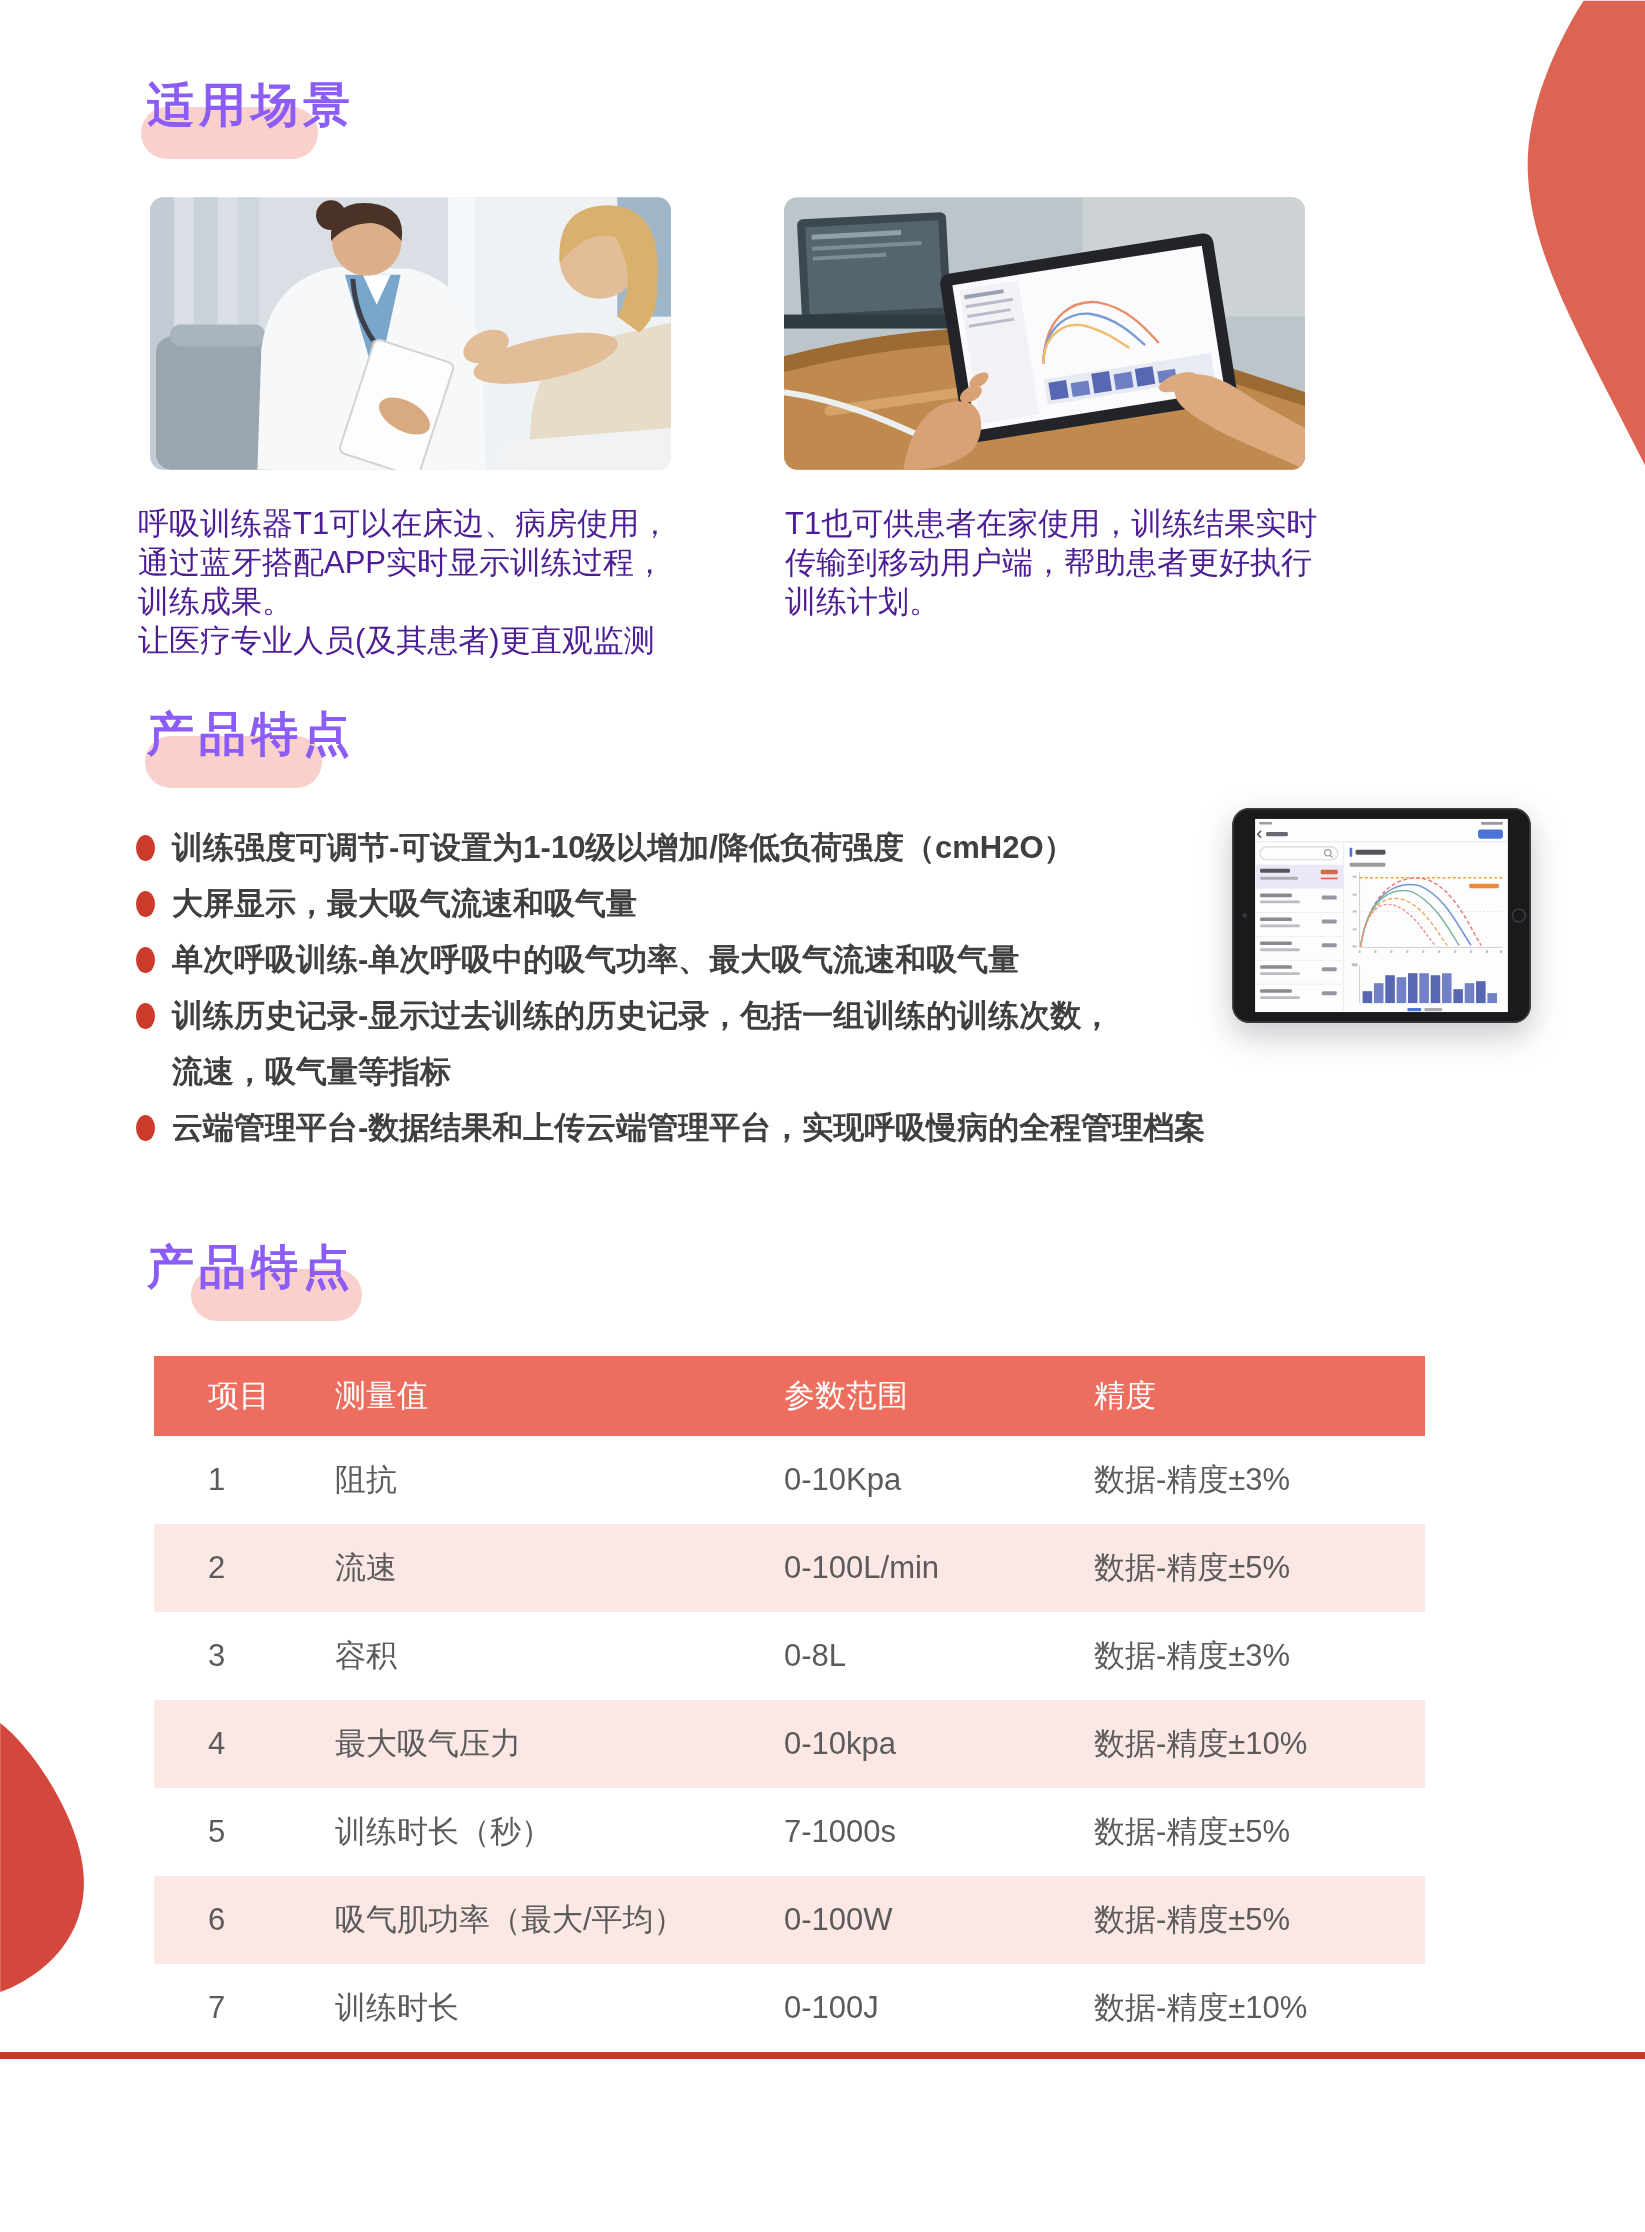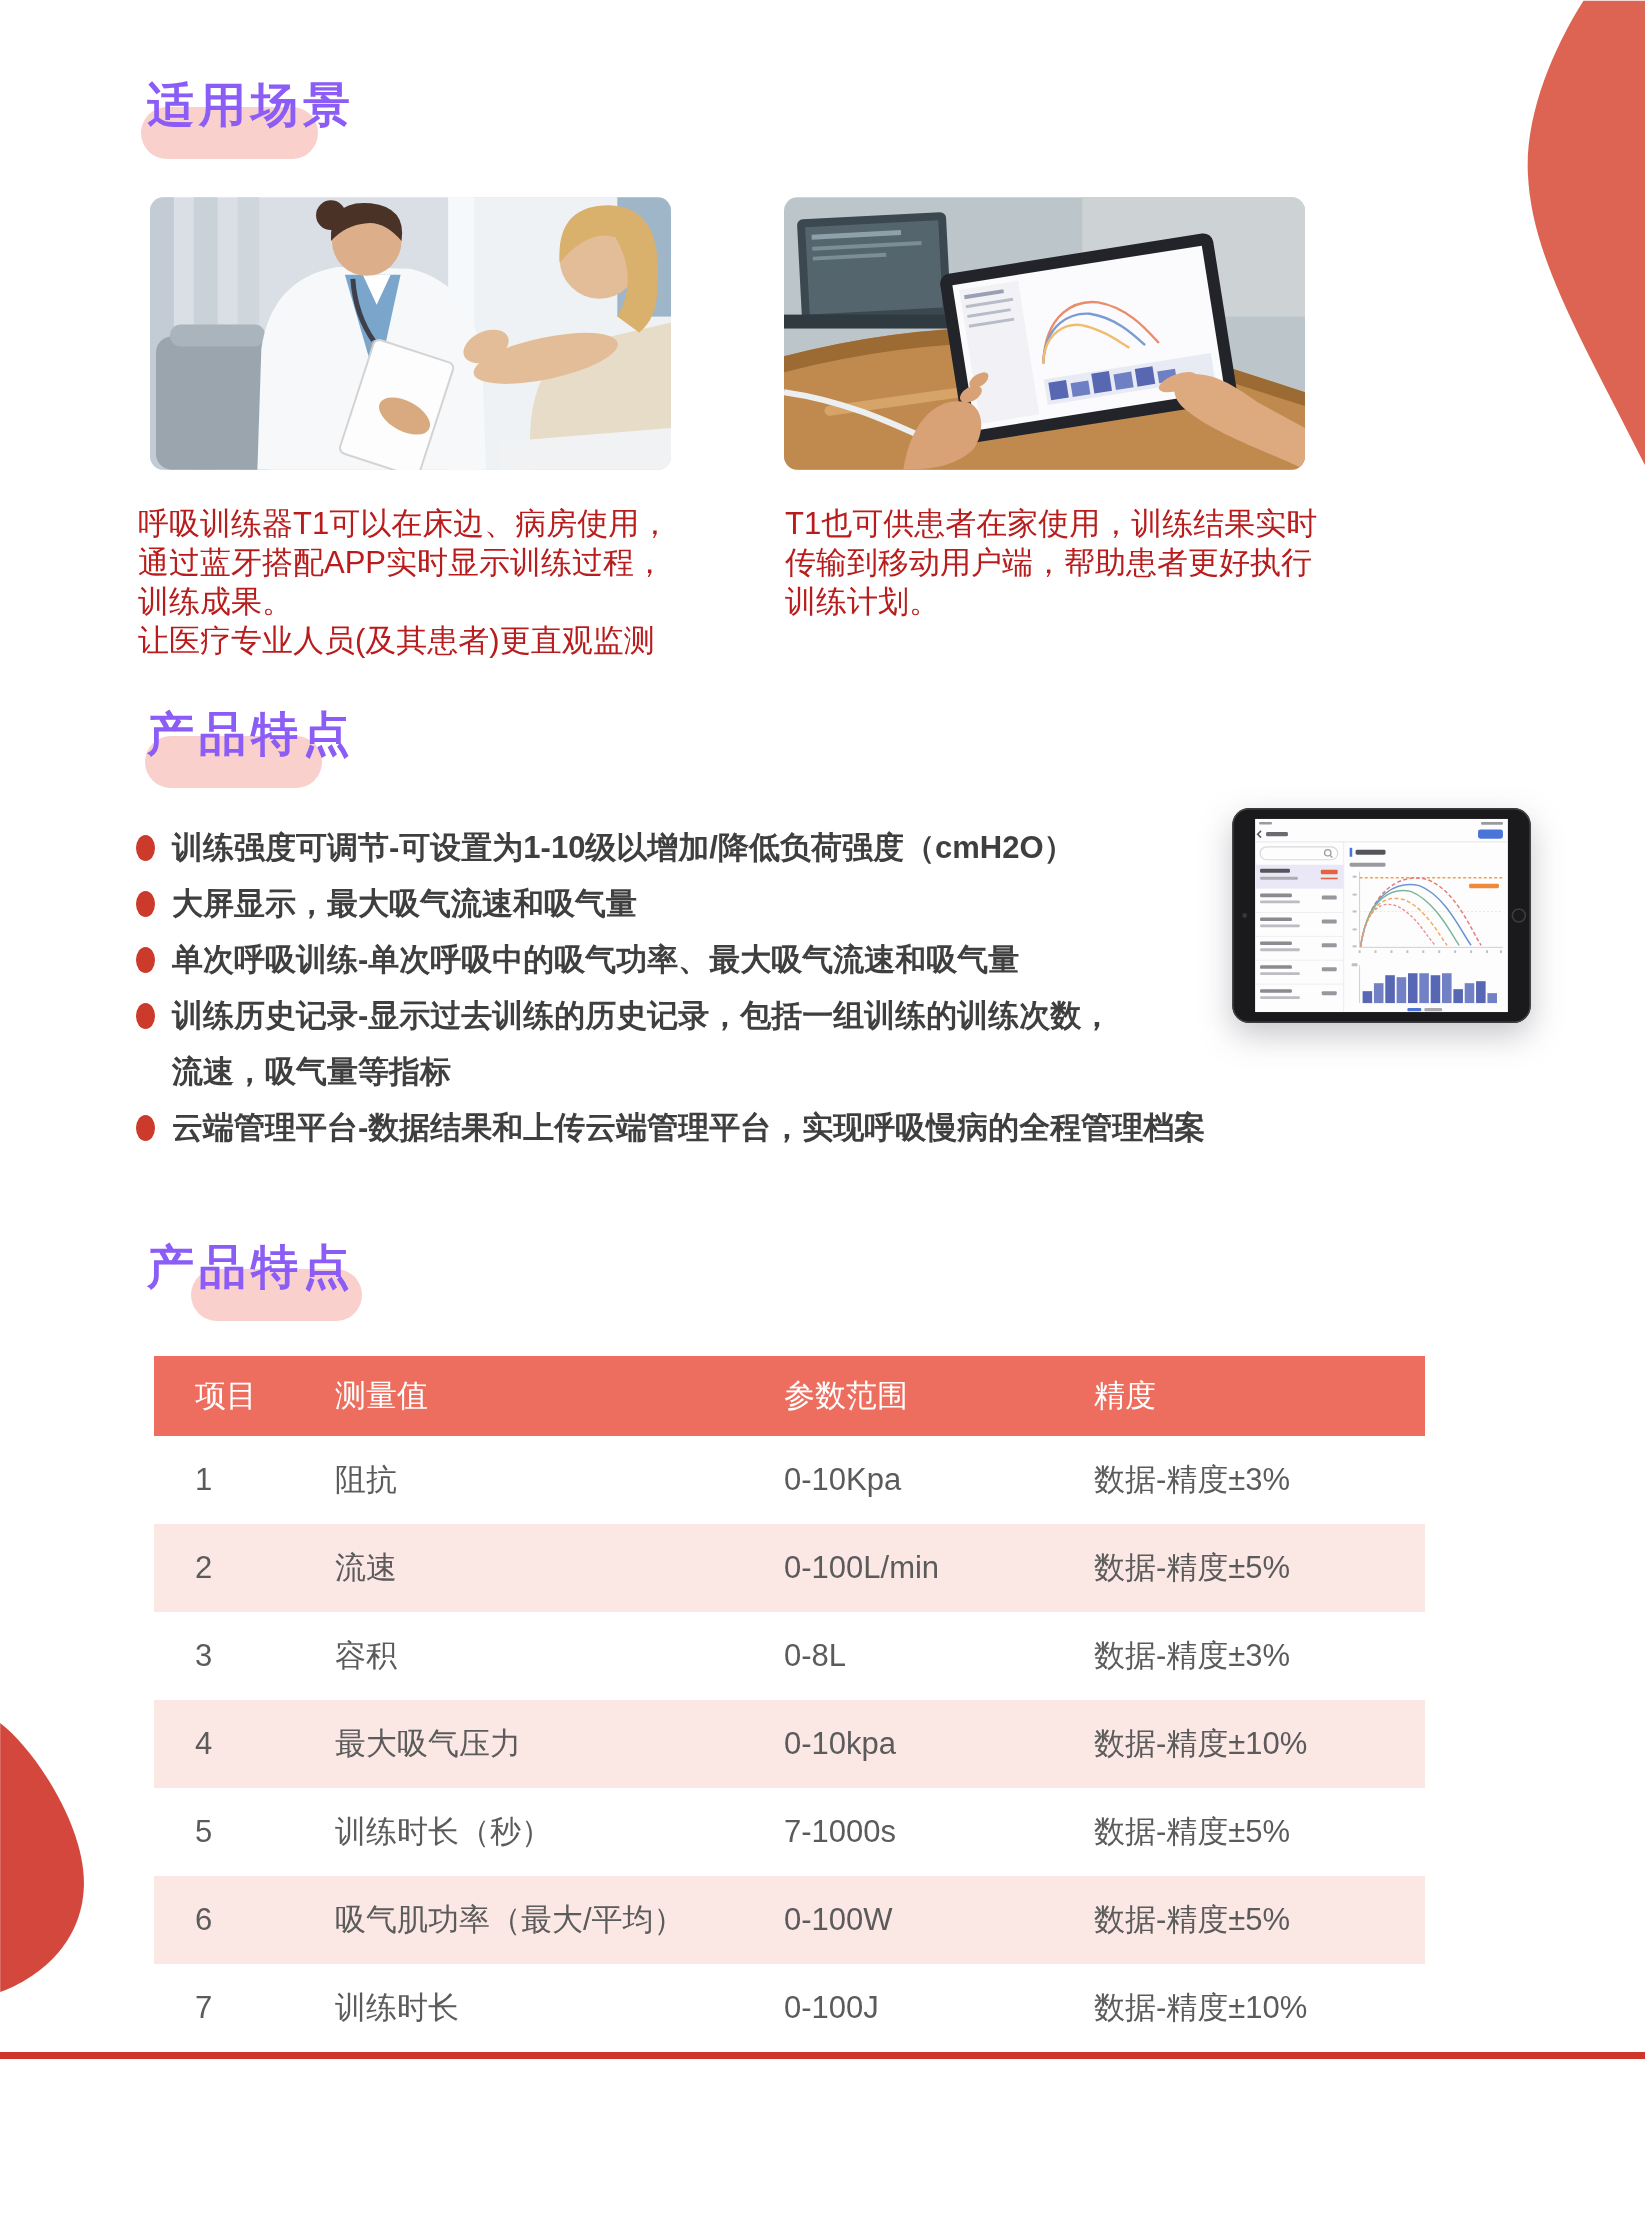--- a/index.html
+++ b/index.html
@@ -29,21 +29,21 @@
   .t2 { left:147px; top:699px; } .t2 .pill { left:-2px;  width:177px; }
   .t3 { left:147px; top:1232px; }.t3 .pill { left:44px;  width:171px; }
 
   
   .photo { position:absolute; top:197px; width:521px; height:273px; border-radius:14px; overflow:hidden; }
   .photo svg { display:block; }
   .photo-left { left:150px; }
   .photo-right { left:784px; }
 
   
-  .caption { position:absolute; top:504px; width:597px; font-size:31px; line-height:39px; color:#b91c1c; }
+  .caption { position:absolute; top:504px; width:597px; font-size:31px; line-height:39px; color:#4c1d95; }
   .cap-left { left:138px; }
   .cap-right { left:785px; }
   .caption div { white-space:nowrap; }
 
   
   .bullets { position:absolute; left:136px; top:820px; width:1333px;font-weight:bold; }
   .b-line { display:flex; align-items:center; height:56px; }
   .b-dot { width:19px; height:26px; border-radius:50%; background:#cb3a2b; margin-right:17px; flex:none; }
   .b-dot.ghost { visibility:hidden; }
   .b-text { font-size:31px; color:#3f3f3f; white-space:nowrap; }
@@ -51,21 +51,21 @@
   
   .tablet-wrap { position:absolute; left:1232px; top:808px; width:299px; height:215px;
                  filter:drop-shadow(0 12px 16px rgba(50,50,70,.28)); }
 
   
   .spec-table { position:absolute; left:154px; top:1356px; width:1271px; }
   .tbl-header { display:flex; align-items:center; height:80px; background:#ed6e5e;
                 color:#ffffff; font-size:31px; font-weight:500; }
   .tbl-row { display:flex; align-items:center; height:88px; font-size:31px; color:#5b5b5b; background:#ffffff; }
   .tbl-row.alt { background:#fbe7e4; }
-  .c1 { width:149px; padding-left:41px; box-sizing:border-box; flex:none; }
+  .c1 { width:149px; padding-left:54px; box-sizing:border-box; flex:none; }
   .c2 { width:453px; padding-left:32px; box-sizing:border-box; flex:none; }
   .c3 { width:306px; padding-left:28px; box-sizing:border-box; flex:none; }
   .c4 { flex:1; padding-left:32px; box-sizing:border-box; }
 </style>
 </head>
 <body>
 
 <div class="page">
 
   <div class="blob blob-tr">

